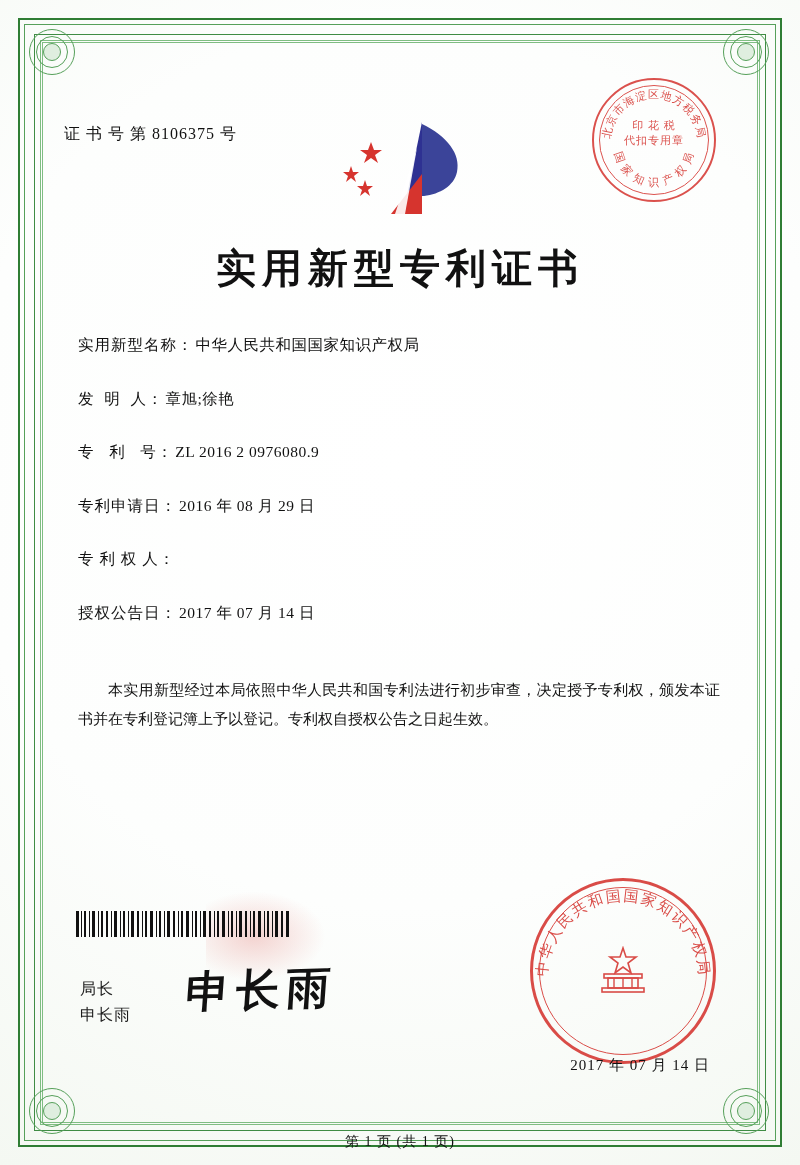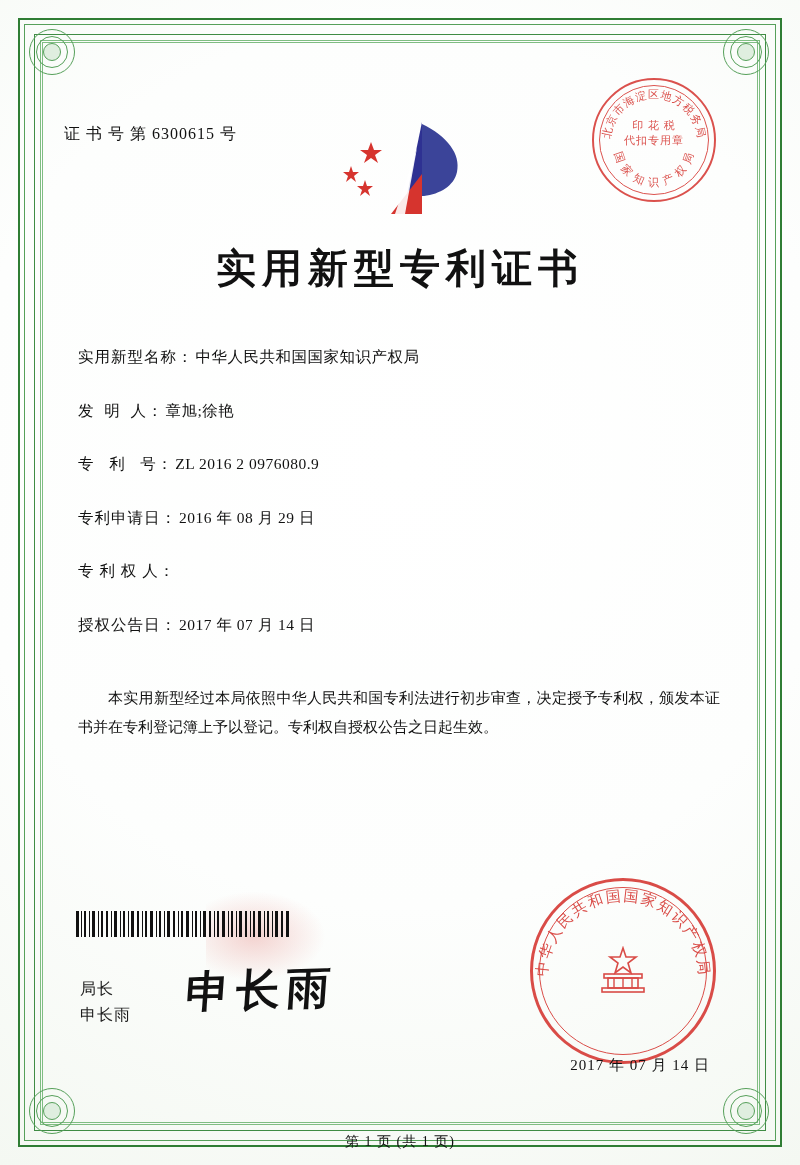--- a/index.html
+++ b/index.html
@@ -67,40 +67,40 @@
 
   .title{
     position:absolute;left:0;right:0;top:185px;
     text-align:center;
     font-size:40px;font-weight:bold;letter-spacing:6px;
     font-family:"DejaVu Serif","Liberation Serif",serif;
     color:#111;
   }
 
   .fields{
-    position:absolute;left:22px;right:20px;top:292px;
+    position:absolute;left:22px;right:20px;top:280px;
     font-size:15.5px;
     line-height:1.2;
   }
   .field{
     display:flex;align-items:baseline;margin-bottom:35px;
   }
   .field .lbl{
     white-space:pre;letter-spacing:1px;color:#111;
   }
   .field .val{
     margin-left:2px;letter-spacing:0.5px;color:#111;
   }
 
   .paras{
     position:absolute;left:22px;right:24px;top:620px;
     font-size:15px;line-height:29px;color:#111;
     text-align:justify;
   }
-  .paras p{margin:8px 0 3px 0;text-indent:30px;}
+  .paras p{margin:0 0 3px 0;text-indent:30px;}
 
   .barcode{
     position:absolute;left:20px;top:855px;
     width:215px;height:26px;
   }
   .barcode i{
     position:absolute;top:0;bottom:0;background:#111;display:block;
   }
 
   .sign-block{
@@ -201,21 +201,21 @@
   <div class="corner br">
     <span class="c1"></span>
       <span class="c2"></span>
       <span class="c3"></span>
   </div>
 
   <div class="content">
 
     <div class="cert-no">
       <span>证 书 号 第</span>
-      <span>6300615</span>
+      <span>8106375</span>
       <span>号</span>
     </div>
 
     <div class="logo">
       <svg viewBox="0 0 150 110" width="150" height="110">
         <path d="M97 8 L97 100 L78 100 Z" fill="#2e3192"></path>
         <path d="M97 10 C122 22 136 40 132 58 C129 72 115 80 99 82 L97 82 Z" fill="#3b4499"></path>
         <path d="M78 100 L97 100 L97 60 L66 100 Z" fill="#d6342e"></path>
         <path d="M92 34 L80 100 L70 100 Z" fill="#ffffff" opacity="0.9"></path>
         <g fill="#d6342e">

